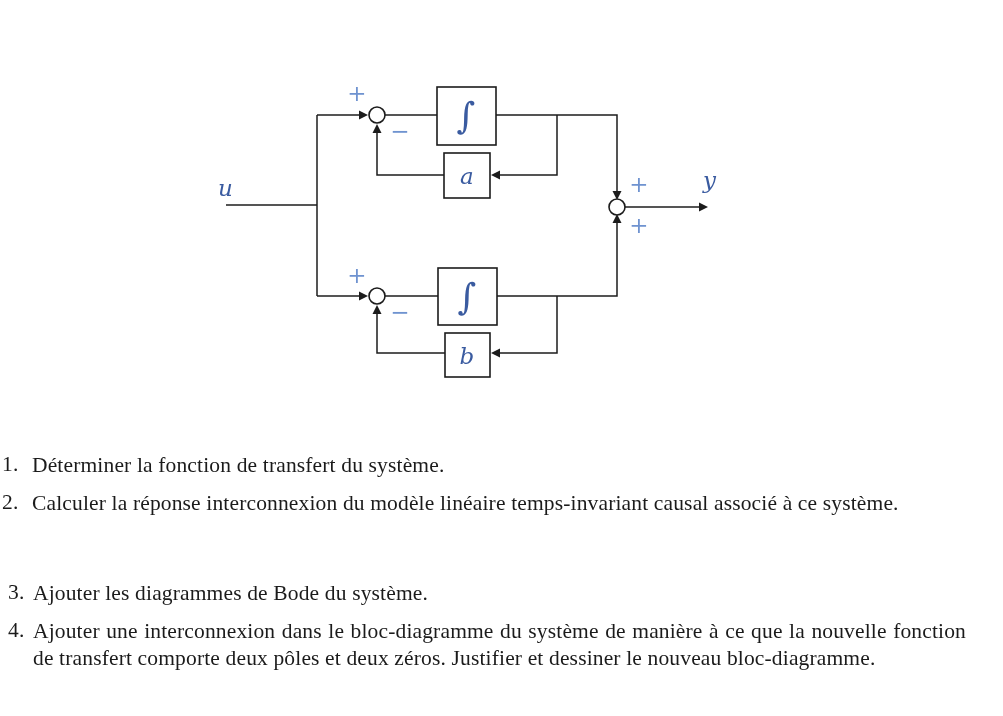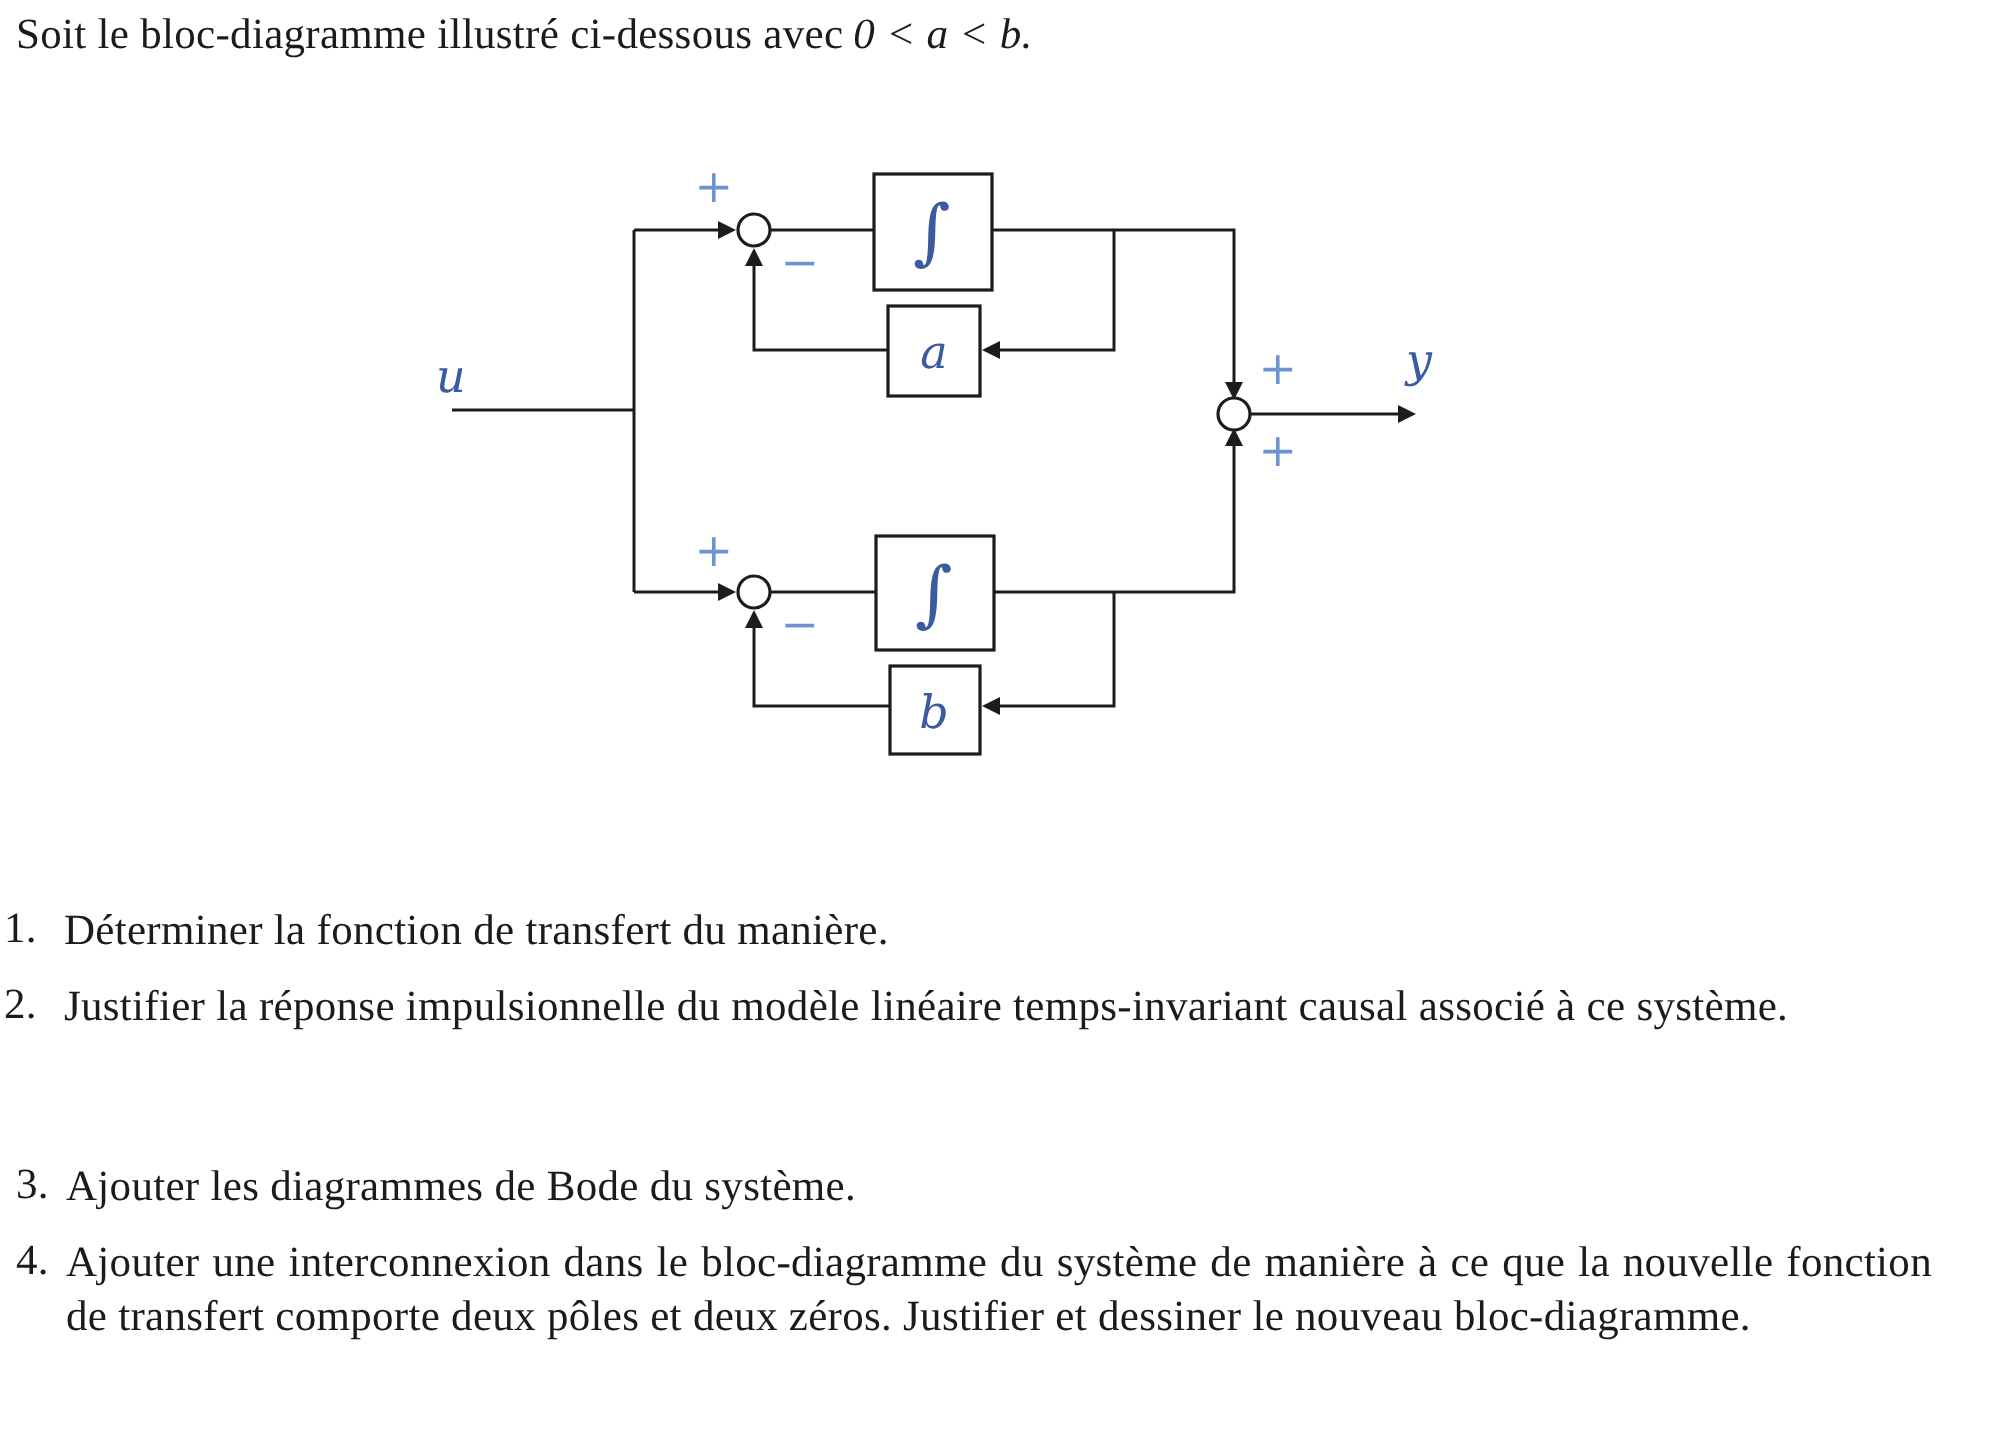--- a/index.html
+++ b/index.html
@@ -59,21 +59,20 @@
   .q3 { top: 580px; left: 8px; }
   .q4 { top: 618px; left: 8px; }
   .q1 .txt, .q2 .txt { margin-left: 30px; width: 934px; }
   .q3 .txt, .q4 .txt { margin-left: 25px; width: 933px; }
 </style>
 </head>
 <body>
 
 <div class="page">
 
-  <p class="title"><span>Soit le bloc-diagramme illustré ci-dessous avec</span><span class="math-inline">0 &lt; a &lt; b.</span></p>
 
   <svg class="diagram-svg" width="1003" height="430" viewBox="0 0 1003 430">
 
     <path class="wire" d="M226,205 H317"></path>
     <path class="wire" d="M317,115 V296"></path>
 
     <path class="wire" d="M317,115 H360"></path>
     <polygon class="arrowhead" points="368,115 359,110.5 359,119.5"></polygon>
     <circle class="sum-circle" cx="377" cy="115" r="8"></circle>
     <text class="svg-sign" x="357" y="101" font-size="23" text-anchor="middle">+</text>
@@ -118,25 +117,25 @@
     <text class="svg-sign" x="639" y="233" font-size="23" text-anchor="middle">+</text>
     <path class="wire" d="M625,207 H700"></path>
     <polygon class="arrowhead" points="708,207 699,202.5 699,211.5"></polygon>
 
     <text class="svg-math" x="218" y="196" font-size="23">u</text>
     <text class="svg-math" x="703" y="188" font-size="23">y</text>
   </svg>
 
   <div class="q q1">
     <span class="num">1.</span>
-    <div class="txt">Déterminer la fonction de transfert du manière.</div>
+    <div class="txt">Déterminer la fonction de transfert du système.</div>
   </div>
   <div class="q q2">
     <span class="num">2.</span>
-    <div class="txt">Justifier la réponse impulsionnelle du modèle linéaire temps-invariant causal associé à ce système.</div>
+    <div class="txt">Calculer la réponse interconnexion du modèle linéaire temps-invariant causal associé à ce système.</div>
   </div>
   <div class="q q3">
     <span class="num">3.</span>
     <div class="txt">Ajouter les diagrammes de Bode du système.</div>
   </div>
   <div class="q q4">
     <span class="num">4.</span>
     <div class="txt">Ajouter une interconnexion dans le bloc-diagramme du système de manière à ce que la nouvelle fonction de transfert comporte deux pôles et deux zéros. Justifier et dessiner le nouveau bloc-diagramme.</div>
   </div>
 

